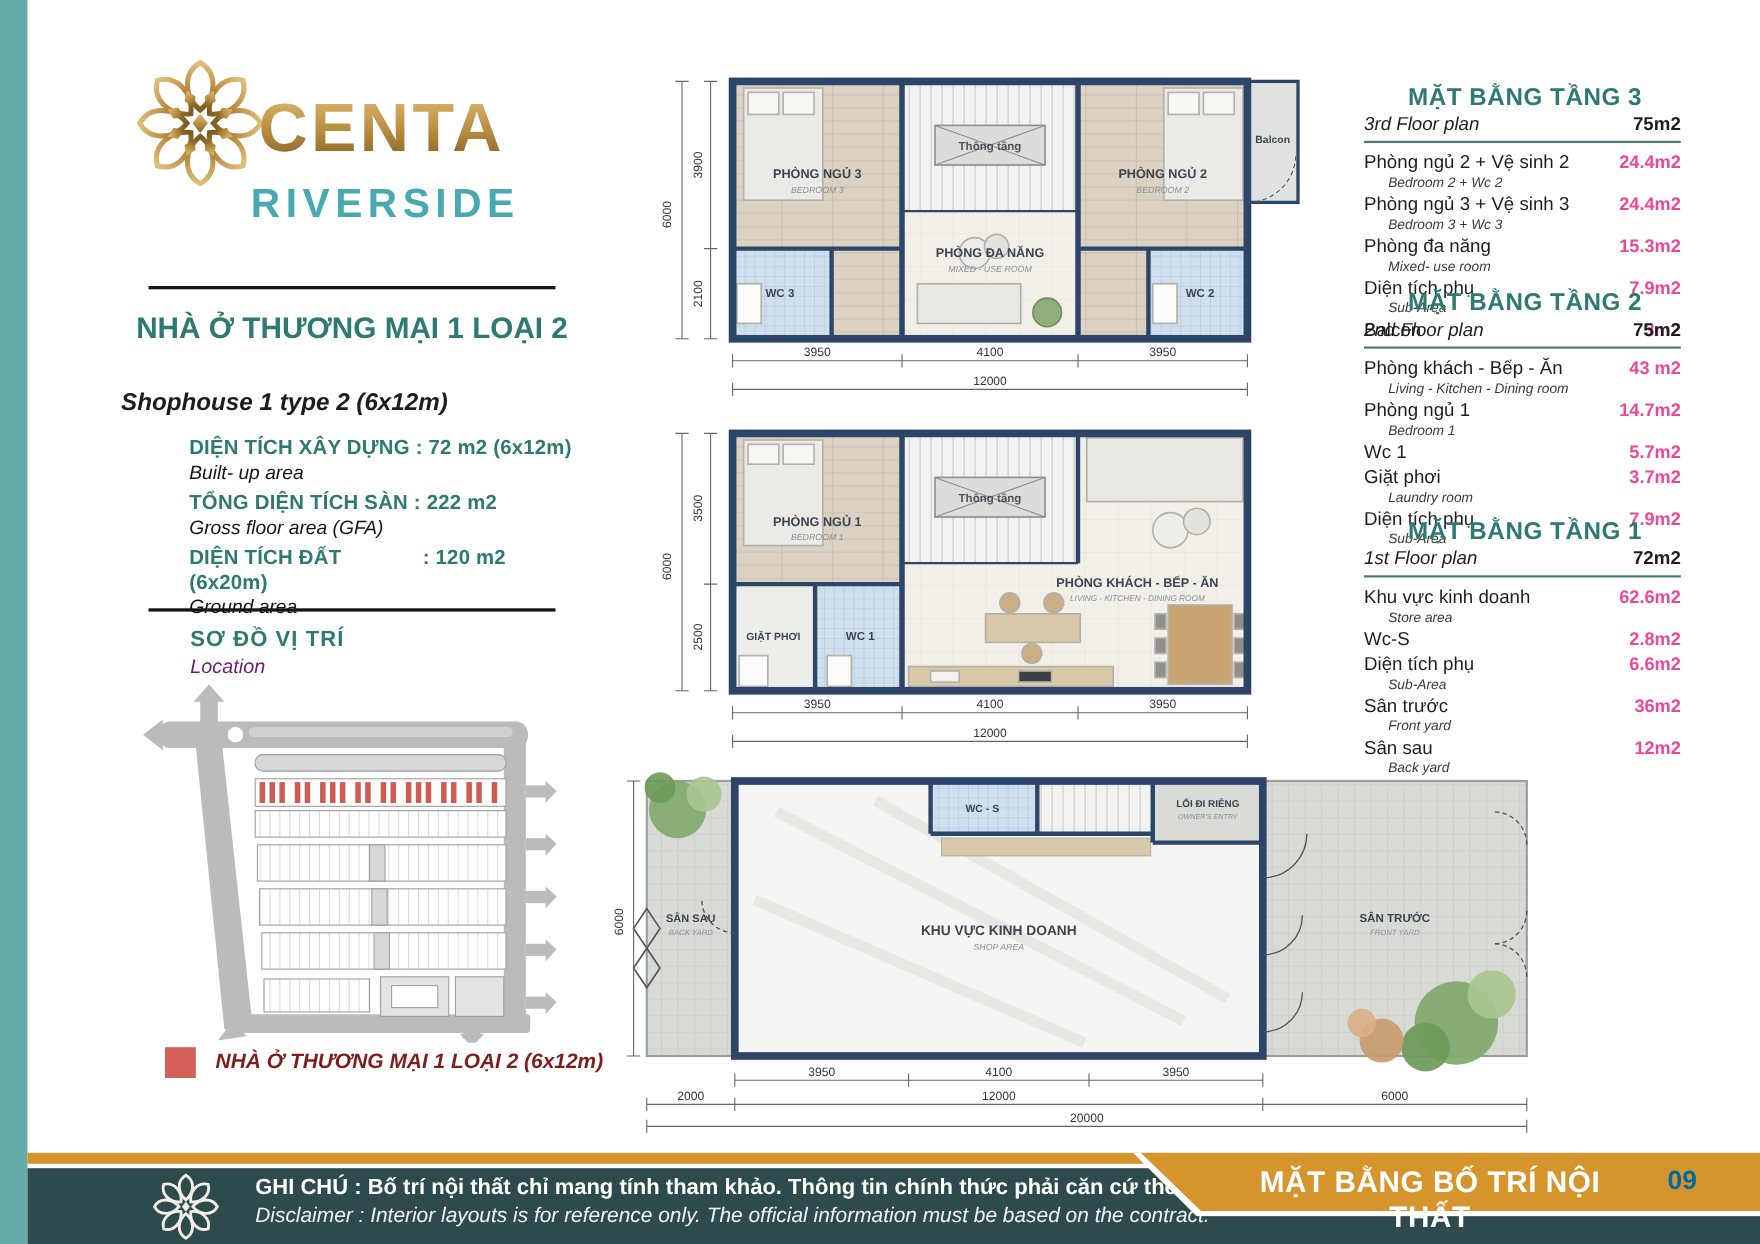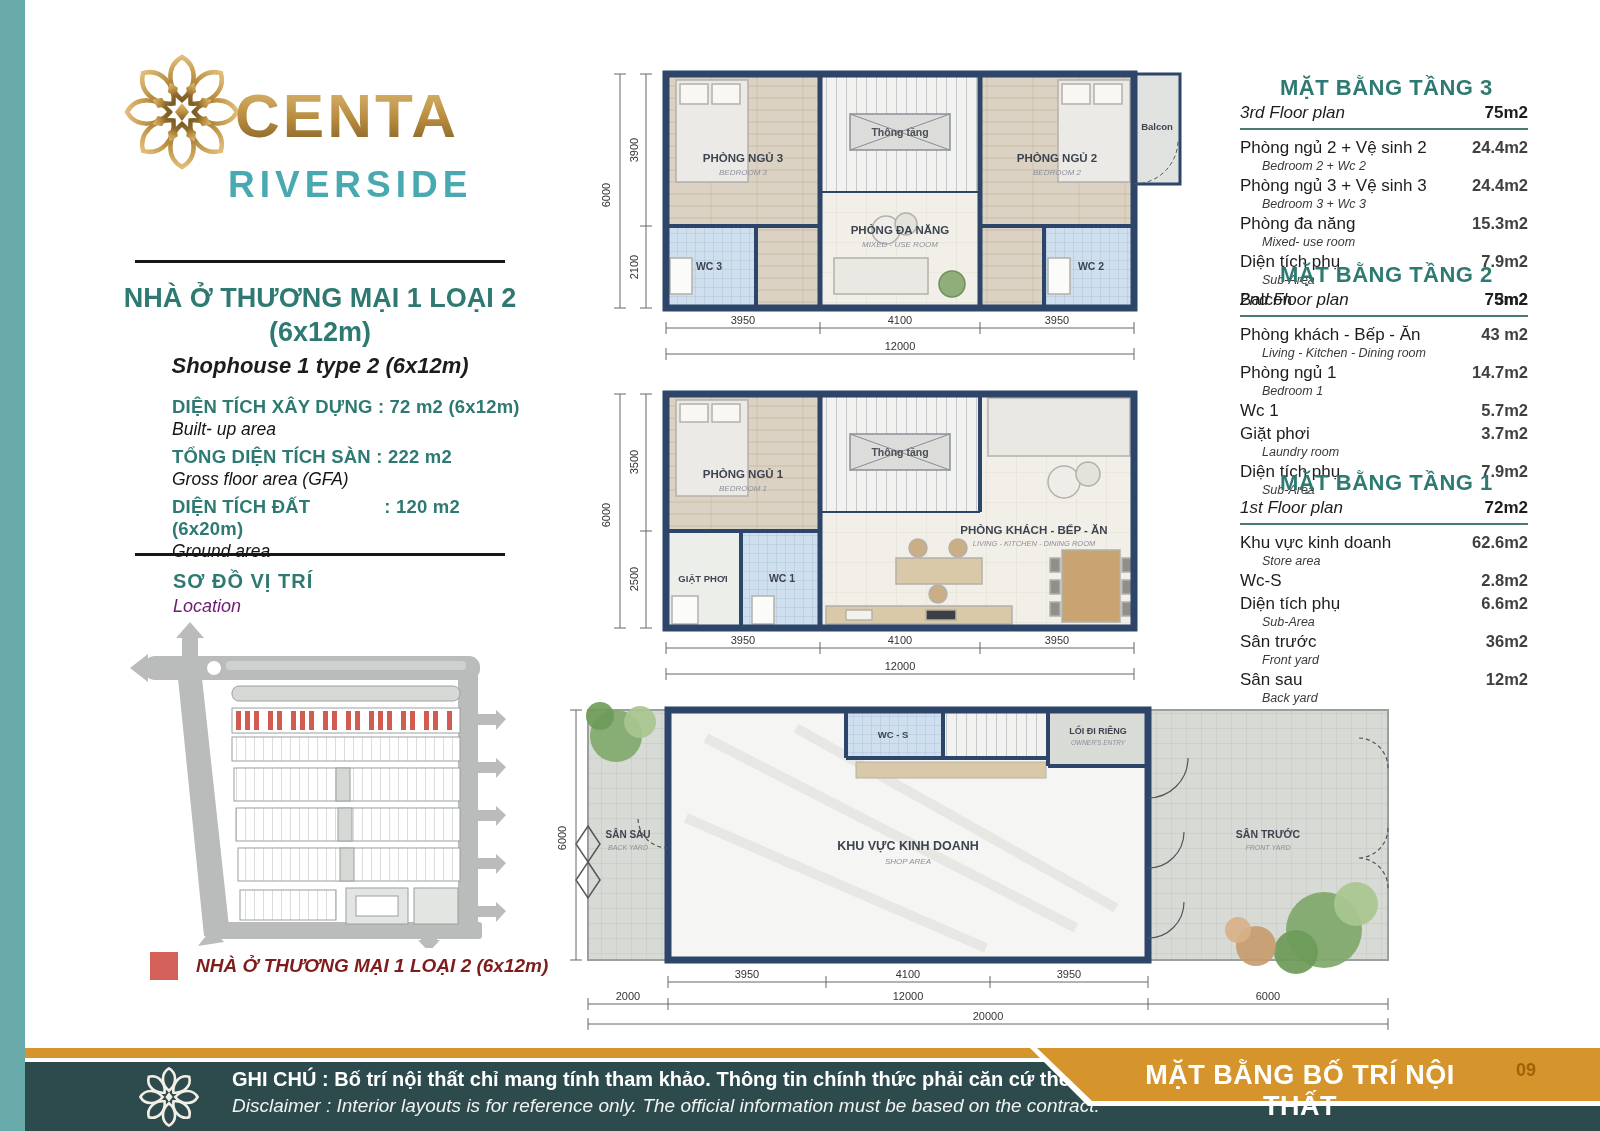--- a/index.html
+++ b/index.html
@@ -6,55 +6,55 @@
   .page{position:relative;width:1600px;height:1131px;background:#ffffff;overflow:hidden;
         font-family:"Liberation Sans", sans-serif;}
   .abs{position:absolute;}
 
   
   .left-strip{left:0;top:0;width:25px;height:1131px;background:#68a9a9;}
 
   
   .rule{height:3px;background:#161616;}
   .unit-title{width:420px;text-align:center;color:#2e7a72;font-weight:bold;font-size:27px;line-height:34px;}
-  .unit-sub{width:420px;text-align:center;color:#1c1c1c;font-style:italic;font-size:22px;font-weight:bold;}
+  .unit-sub{width:420px;text-align:left;color:#1c1c1c;font-style:italic;font-size:22px;font-weight:bold;}
   .spec-row{margin-bottom:2px;}
   .spec-main{color:#2e7a72;font-weight:bold;font-size:18.5px;letter-spacing:.2px;}
   .spec-sub{color:#141414;font-style:italic;font-size:17.5px;margin:1px 0 6px 0;}
   .spec-gap{display:inline-block;width:74px;}
   .loc-title{color:#2e7a72;font-weight:bold;font-size:20px;letter-spacing:1px;}
   .loc-sub{color:#701a75;font-style:italic;font-size:18px;margin-top:2px;}
   .legend-row{display:flex;align-items:center;gap:18px;}
   .legend-swatch{width:28px;height:28px;background:#d4605a;}
   .legend-text{color:#7f1d1d;font-weight:bold;font-style:italic;font-size:19px;}
 
   
   .ftable{width:288px;color:#1d1d1d;}
   .ftable .t-title{color:#2e7a72;font-weight:bold;font-size:22px;letter-spacing:.5px;margin-left:40px;}
   .ftable .t-subrow{display:flex;justify-content:space-between;align-items:baseline;margin-top:2px;gap:47px;}
   .ftable .t-sub{font-style:italic;font-size:17px;}
   .ftable .t-total{font-weight:bold;font-size:17px;}
   .ftable .t-hr{height:2px;background:#4a7a74;margin:5px 0 8px 0;}
   .trow{margin-bottom:3px;}
   .trow-main{display:flex;justify-content:space-between;align-items:baseline;}
   .trow-vi{font-size:17px;color:#1d1d1d;}
-  .trow-area{font-size:16.5px;color:#404040;font-weight:bold;}
+  .trow-area{font-size:16.5px;color:#ec4899;font-weight:bold;}
   .trow-en{font-style:italic;font-size:12.5px;color:#3a3a3a;margin-left:22px;margin-top:1px;}
 
   
   .footer-gold-stripe{left:25px;top:1048px;width:1575px;height:10px;background:#d6952c;}
   .footer-bar{left:25px;top:1062px;width:1575px;height:69px;background:#2d4a4c;}
   .footer-note1{left:232px;top:1068px;color:#ffffff;font-weight:bold;font-size:20px;}
   .footer-note2{left:232px;top:1095px;color:#f2f2f2;font-style:italic;font-size:19px;}
   .banner-white{left:1030px;top:1048px;width:570px;height:58px;background:#ffffff;
                 clip-path:polygon(0px 0px,100% 0px,100% 100%,58px 100%);}
   .banner-gold{left:1030px;top:1048px;width:570px;height:53px;background:#d6952c;
                clip-path:polygon(7px 0px,100% 0px,100% 100%,62px 100%);}
   .banner-text{left:1110px;top:1060px;width:380px;text-align:center;color:#fff;font-weight:bold;font-size:27px;letter-spacing:.5px;}
-  .banner-page{left:1516px;top:1060px;color:#a16207;font-weight:bold;font-size:18px;}
+  .banner-page{left:1516px;top:1060px;color:#0369a1;font-weight:bold;font-size:24px;}
 
   
   svg text{font-family:"Liberation Sans", sans-serif;}
   .room-vi{font-weight:bold;fill:#3d4450;}
   .room-en{font-style:italic;fill:#8b909a;}
   .dim{fill:#333;font-size:11px;}
   .dimline{stroke:#666;stroke-width:1;}
 </style>
 </head>
 <body>
@@ -124,21 +124,20 @@
         </g>
       </g>
     </g>
     <text x="120" y="92" font-size="62" font-weight="bold" letter-spacing="3" fill="url(#goldLin)">CENTA</text>
     <text x="113" y="152" font-size="37" font-weight="bold" letter-spacing="5" fill="#48aab0">RIVERSIDE</text>
   </svg>
 
   <div class="abs rule" style="left:135px;top:260px;width:370px;"></div>
 
   <div class="abs unit-title" style="left:110px;top:281px;">NHÀ Ở THƯƠNG MẠI 1 LOẠI 2</div>
-  <div class="abs unit-title" style="left:110px;top:315px;">(6x12m)</div>
   <div class="abs unit-sub" style="left:110px;top:353px;">Shophouse 1 type 2 (6x12m)</div>
 
   <div class="abs" style="left:172px;top:396px;width:360px;">
     <div class="spec-row">
       <div class="spec-main"><span>DIỆN TÍCH XÂY DỰNG</span> <span>: 72 m2 (6x12m)</span></div>
       <div class="spec-sub">Built- up area</div>
     </div>
     <div class="spec-row">
       <div class="spec-main"><span>TỔNG DIỆN TÍCH SÀN</span> <span>: 222 m2</span></div>
       <div class="spec-sub">Gross floor area (GFA)</div>

